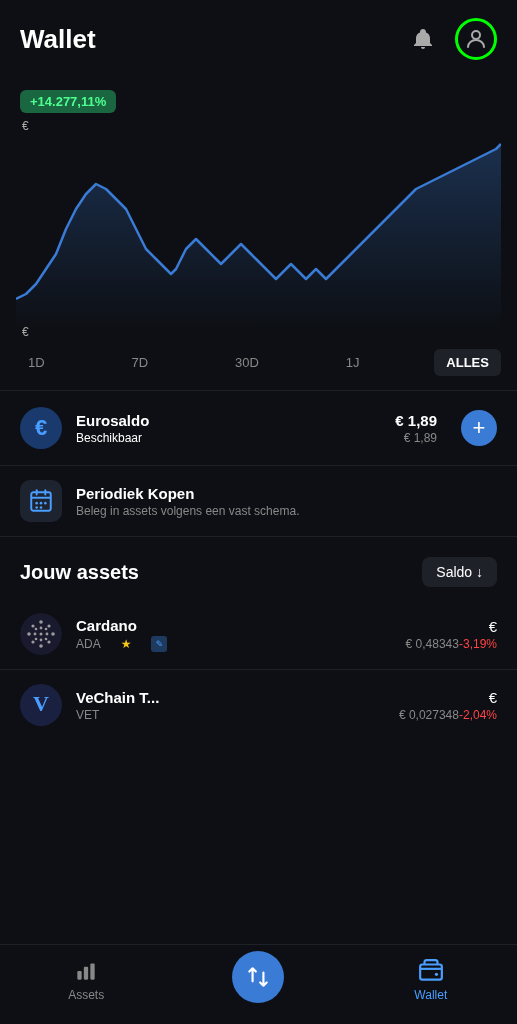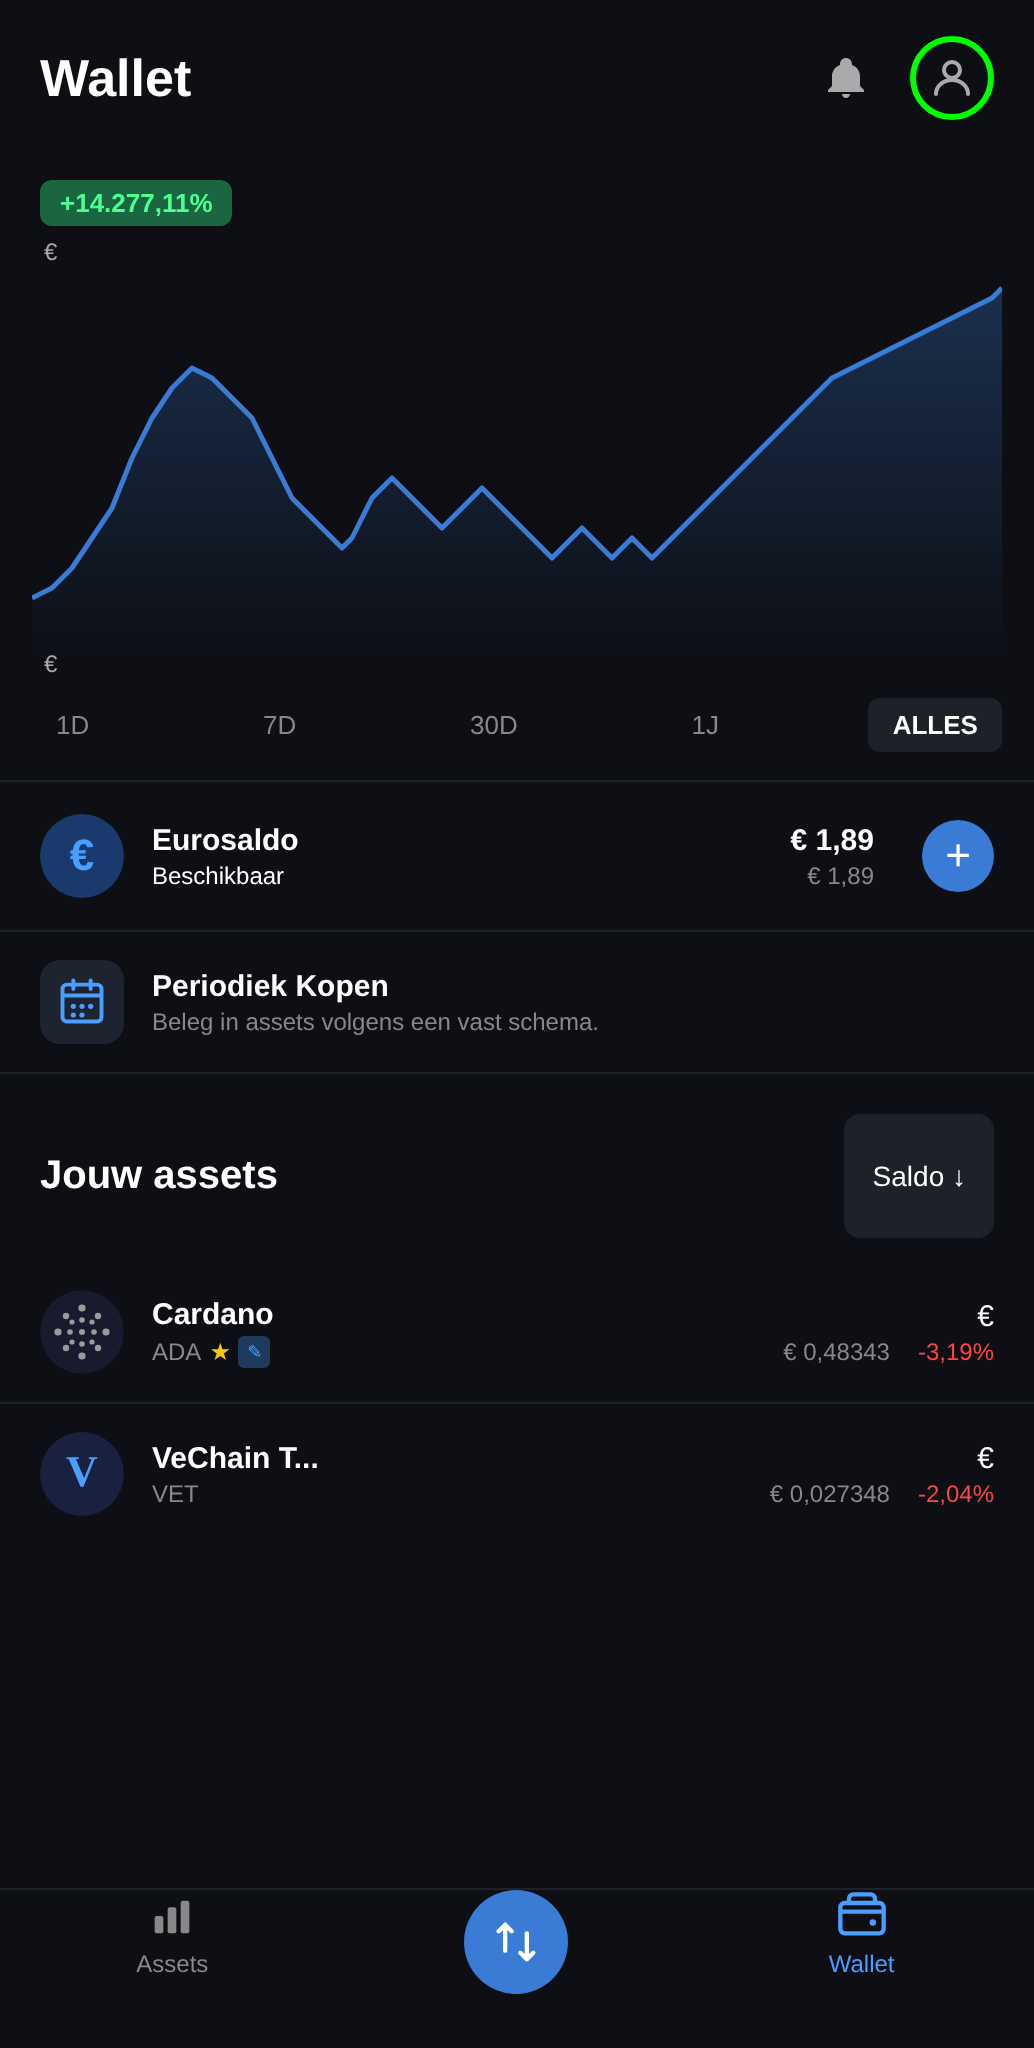--- a/index.html
+++ b/index.html
@@ -214,21 +214,21 @@
     .assets-title {
       font-size: 20px;
       font-weight: 700;
       color: #fff;
     }
     .saldo-btn {
       background: #1e2128;
       color: #fff;
       border: none;
       border-radius: 8px;
-      padding: 23px 14px;
+      padding: 7px 14px;
       font-size: 14px;
       font-weight: 500;
       cursor: pointer;
       display: flex; align-items: center; gap: 6px;
     }
 
     
     .asset-row {
       display: flex;
       align-items: center;
@@ -253,42 +253,42 @@
       font-size: 15px;
       font-weight: 600;
       color: #fff;
     }
     .asset-ticker {
       font-size: 12px;
       color: #888;
       margin-top: 2px;
       display: flex;
       align-items: center;
-      gap: 4px;
+      gap: 20px;
     }
     .star-icon { color: #f5c518; font-size: 12px; }
     .edit-icon-small {
       width: 16px; height: 16px;
       background: #1e3a5f;
       border-radius: 3px;
       display: flex; align-items: center; justify-content: center;
       font-size: 9px; color: #4a9eff;
     }
     .asset-right {
       text-align: right;
     }
     .asset-value {
       font-size: 15px;
       font-weight: 500;
       color: #fff;
     }
     .asset-price-row {
       display: flex;
       align-items: center;
-      gap: 14px;
+      gap: 0;
       justify-content: flex-end;
       margin-top: 2px;
     }
     .asset-price {
       font-size: 12px;
       color: #888;
     }
     .asset-change-neg {
       font-size: 12px;
       color: #ff4444;
@@ -298,21 +298,21 @@
     
     .bottom-nav {
       position: fixed;
       bottom: 0;
       left: 0;
       width: 517px;
       height: 80px;
       background: #0d0f14;
       border-top: 1px solid #1e2128;
       display: flex;
-      align-items: flex-start;
+      align-items: center;
       justify-content: space-around;
       padding-bottom: 10px;
     }
     .nav-item {
       display: flex;
       flex-direction: column;
       align-items: center;
       gap: 4px;
       cursor: pointer;
       flex: 1;

